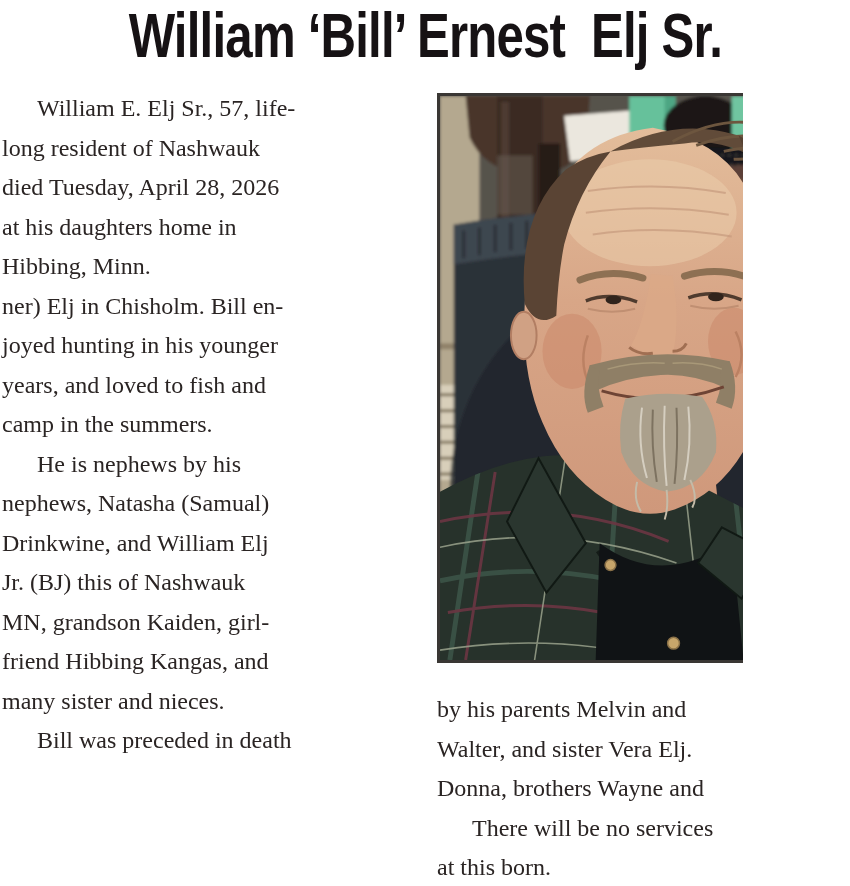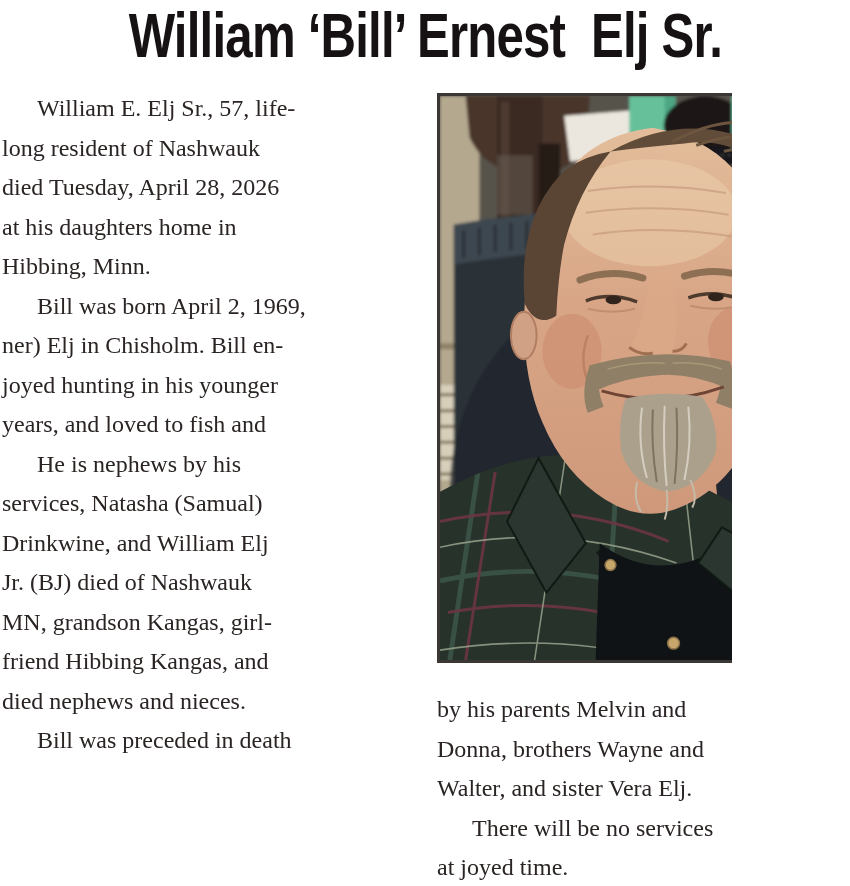--- a/index.html
+++ b/index.html
@@ -1,20 +1,20 @@
 <!DOCTYPE html>
 <html style="--paper: #ffffff; --ink: #2a2423; --headline-ink: #161214; --photo-border: #3a3734;"><head>
 <meta charset="utf-8">
 <style>
   :root{
     --paper:#ffffff; --ink:#2a2423; --headline-ink:#161214; --photo-border:#3a3734;
   }
   html,body{margin:0;padding:0;background:#fff;}
   .page{position:relative;width:732px;height:886px;background:var(--paper);overflow:hidden;
-        font-family:"Liberation Serif",serif;color:var(--ink);}
+        font-family:"Liberation Serif",serif;color:var(--ink);padding-left:11px;}
   .headline{position:absolute;top:-8px;left:0;width:850px;height:86px;
             display:flex;align-items:center;justify-content:center;}
   .headline .ht{font-family:"Liberation Sans",sans-serif;font-weight:700;font-size:63px;
                 letter-spacing:-1px;white-space:pre;transform:scaleX(.78);transform-origin:50% 50%;
                 color:var(--headline-ink);}
   .col{position:absolute;font-size:24px;line-height:39.5px;}
   .col-left{left:2px;top:89px;width:432px;}
   .col-right{left:437px;top:690px;width:413px;}
   .tline{white-space:pre;}
   .indent{padding-left:35px;}
@@ -30,31 +30,31 @@
   <div class="headline">
     <span class="ht">William ‘Bill’ Ernest  Elj Sr.</span>
   </div>
 
   <div class="col col-left">
       <div class="tline indent">William E. Elj Sr., 57, life-</div>
       <div class="tline">long resident of Nashwauk</div>
       <div class="tline">died Tuesday, April 28, 2026</div>
       <div class="tline">at his daughters home in</div>
       <div class="tline">Hibbing, Minn.</div>
-      <div class="tline indent">Bill was born April 2, 1969,</div>
       <div class="tline">ner) Elj in Chisholm. Bill en-</div>
       <div class="tline">joyed hunting in his younger</div>
       <div class="tline">years, and loved to fish and</div>
+      <div class="tline">camp in the summers.</div>
       <div class="tline indent">He is nephews by his</div>
-      <div class="tline">services, Natasha (Samual)</div>
+      <div class="tline">nephews, Natasha (Samual)</div>
       <div class="tline">Drinkwine, and William Elj</div>
-      <div class="tline">Jr. (BJ) died of Nashwauk</div>
-      <div class="tline">MN, grandson Kangas, girl-</div>
+      <div class="tline">Jr. (BJ) this of Nashwauk</div>
+      <div class="tline">MN, grandson Kaiden, girl-</div>
       <div class="tline">friend Hibbing Kangas, and</div>
-      <div class="tline">died nephews and nieces.</div>
+      <div class="tline">many sister and nieces.</div>
       <div class="tline indent">Bill was preceded in death</div>
     </div>
 
   <div class="photo-frame" role="img" aria-label="Smiling man with receding brown hair, mustache and gray goatee, wearing a dark green plaid shirt, seated in a dark armchair with a table, teal pillar and lamp behind him">
     <svg viewBox="0 0 411 570" preserveAspectRatio="none">
       <defs>
         <linearGradient id="skin" x1="0" y1="0" x2="0" y2="1">
           <stop offset="0" stop-color="#e3bd9b"></stop>
           <stop offset="0.45" stop-color="#d8a687"></stop>
           <stop offset="1" stop-color="#cf987b"></stop>
@@ -173,19 +173,19 @@
           <path d="M205,315 Q200,352 210,386 M228,313 Q226,356 230,394 M252,314 Q256,352 248,388" stroke="#d5cec0" stroke-width="2" fill="none"></path>
           <path d="M216,317 Q214,354 220,390 M240,315 Q242,356 238,392" stroke="#7d7260" stroke-width="2" fill="none"></path>
           <path d="M200,390 Q196,408 204,420 M230,398 Q232,416 228,428 M254,388 Q262,406 256,416" stroke="#c4bba8" stroke-width="2" fill="none"></path>
         </g>
       </g>
     </svg>
   </div>
 
   <div class="col col-right">
       <div class="tline">by his parents Melvin and</div>
+      <div class="tline">Walter, and sister Vera Elj.</div>
       <div class="tline">Donna, brothers Wayne and</div>
-      <div class="tline">Walter, and sister Vera Elj.</div>
       <div class="tline indent">There will be no services</div>
-      <div class="tline">at joyed time.</div>
+      <div class="tline">at this born.</div>
     </div>
 
 </div>
 
 </body></html>

